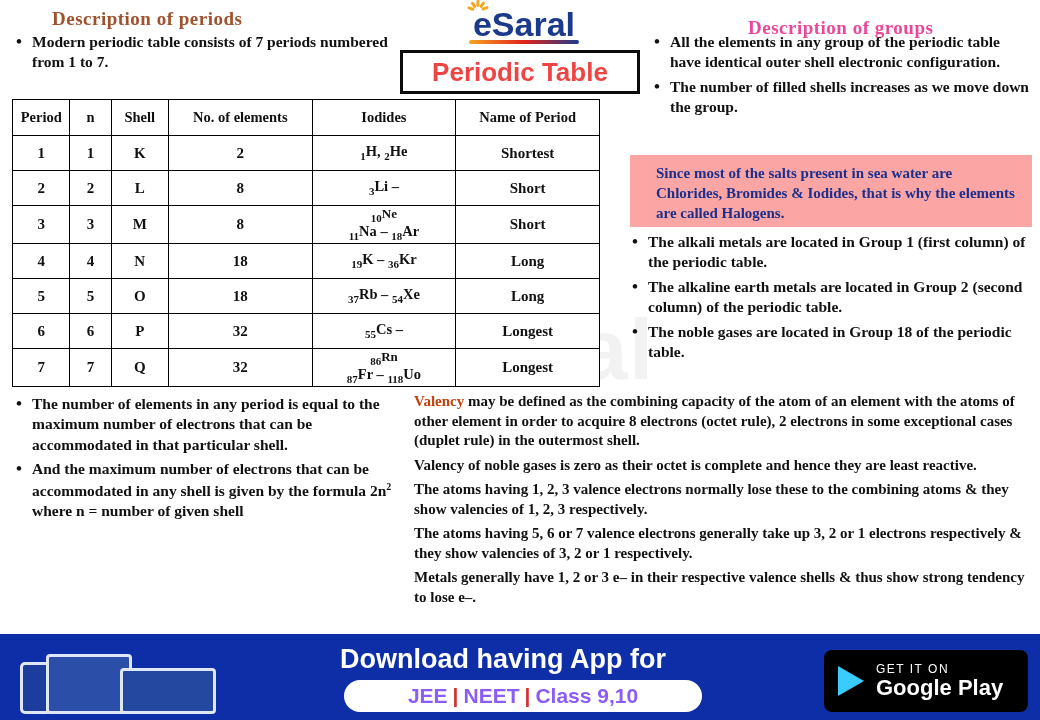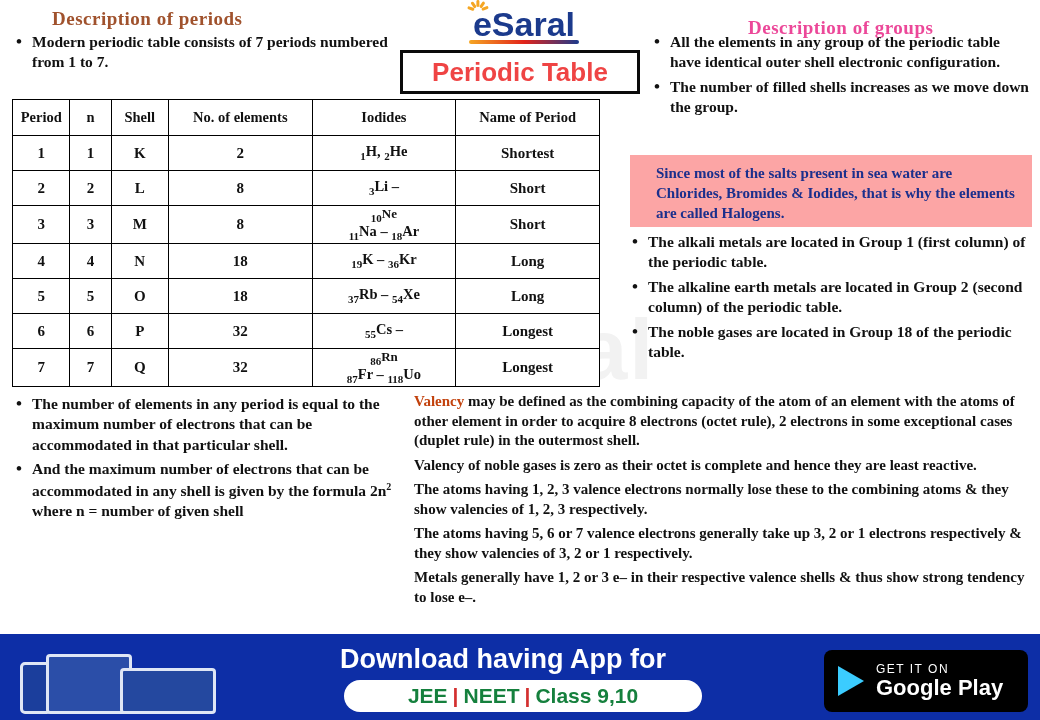--- a/index.html
+++ b/index.html
@@ -143,21 +143,21 @@
     font-size:27px; font-weight:bold; color:#ffffff;
   }
   .footer-pill {
     position:absolute; left:344px; top:680px;
     width:358px; height:32px;
     background:#ffffff; border-radius:16px;
     display:flex; align-items:center; justify-content:center;
     font-family:"Liberation Sans", sans-serif;
     font-size:21px; font-weight:bold;
   }
-  .footer-pill .jee { color:#15803d; }
+  .footer-pill .jee { color:#8b5cf6; }
   .footer-pill .sep { color:#d32f2f; padding:0 5px; }
   .gp {
     position:absolute; left:824px; top:650px;
     width:204px; height:62px;
     background:#000; border-radius:8px;
     display:flex; align-items:center; padding-left:14px;
   }
   .gp-tri {
     width:0; height:0;
     border-top:15px solid transparent;

